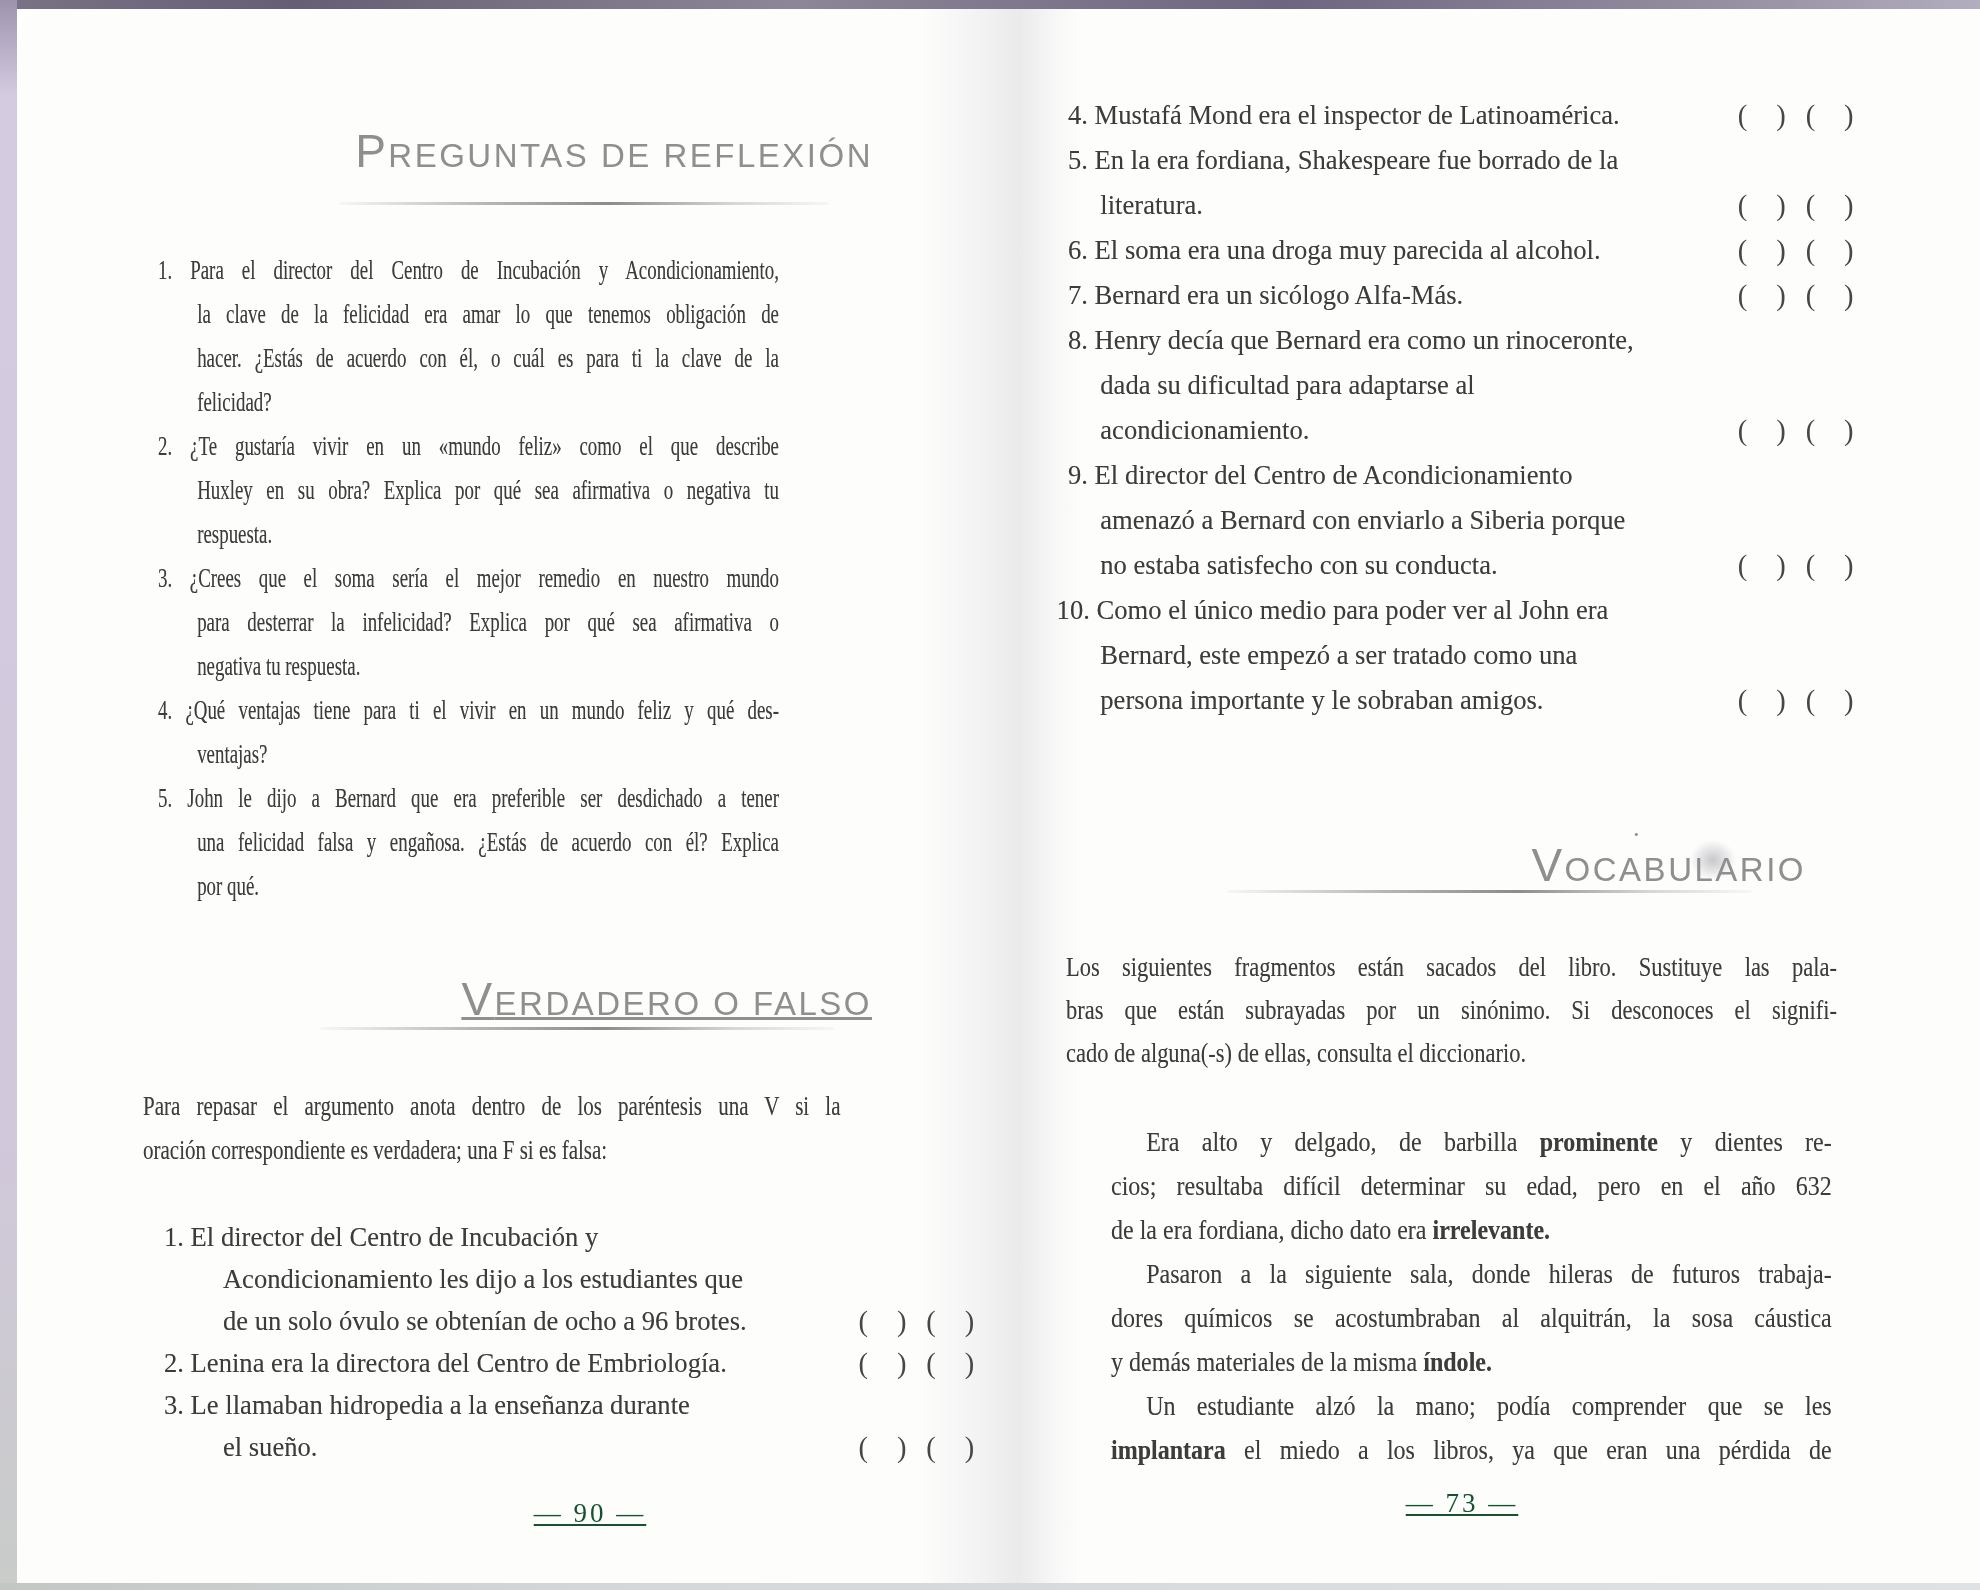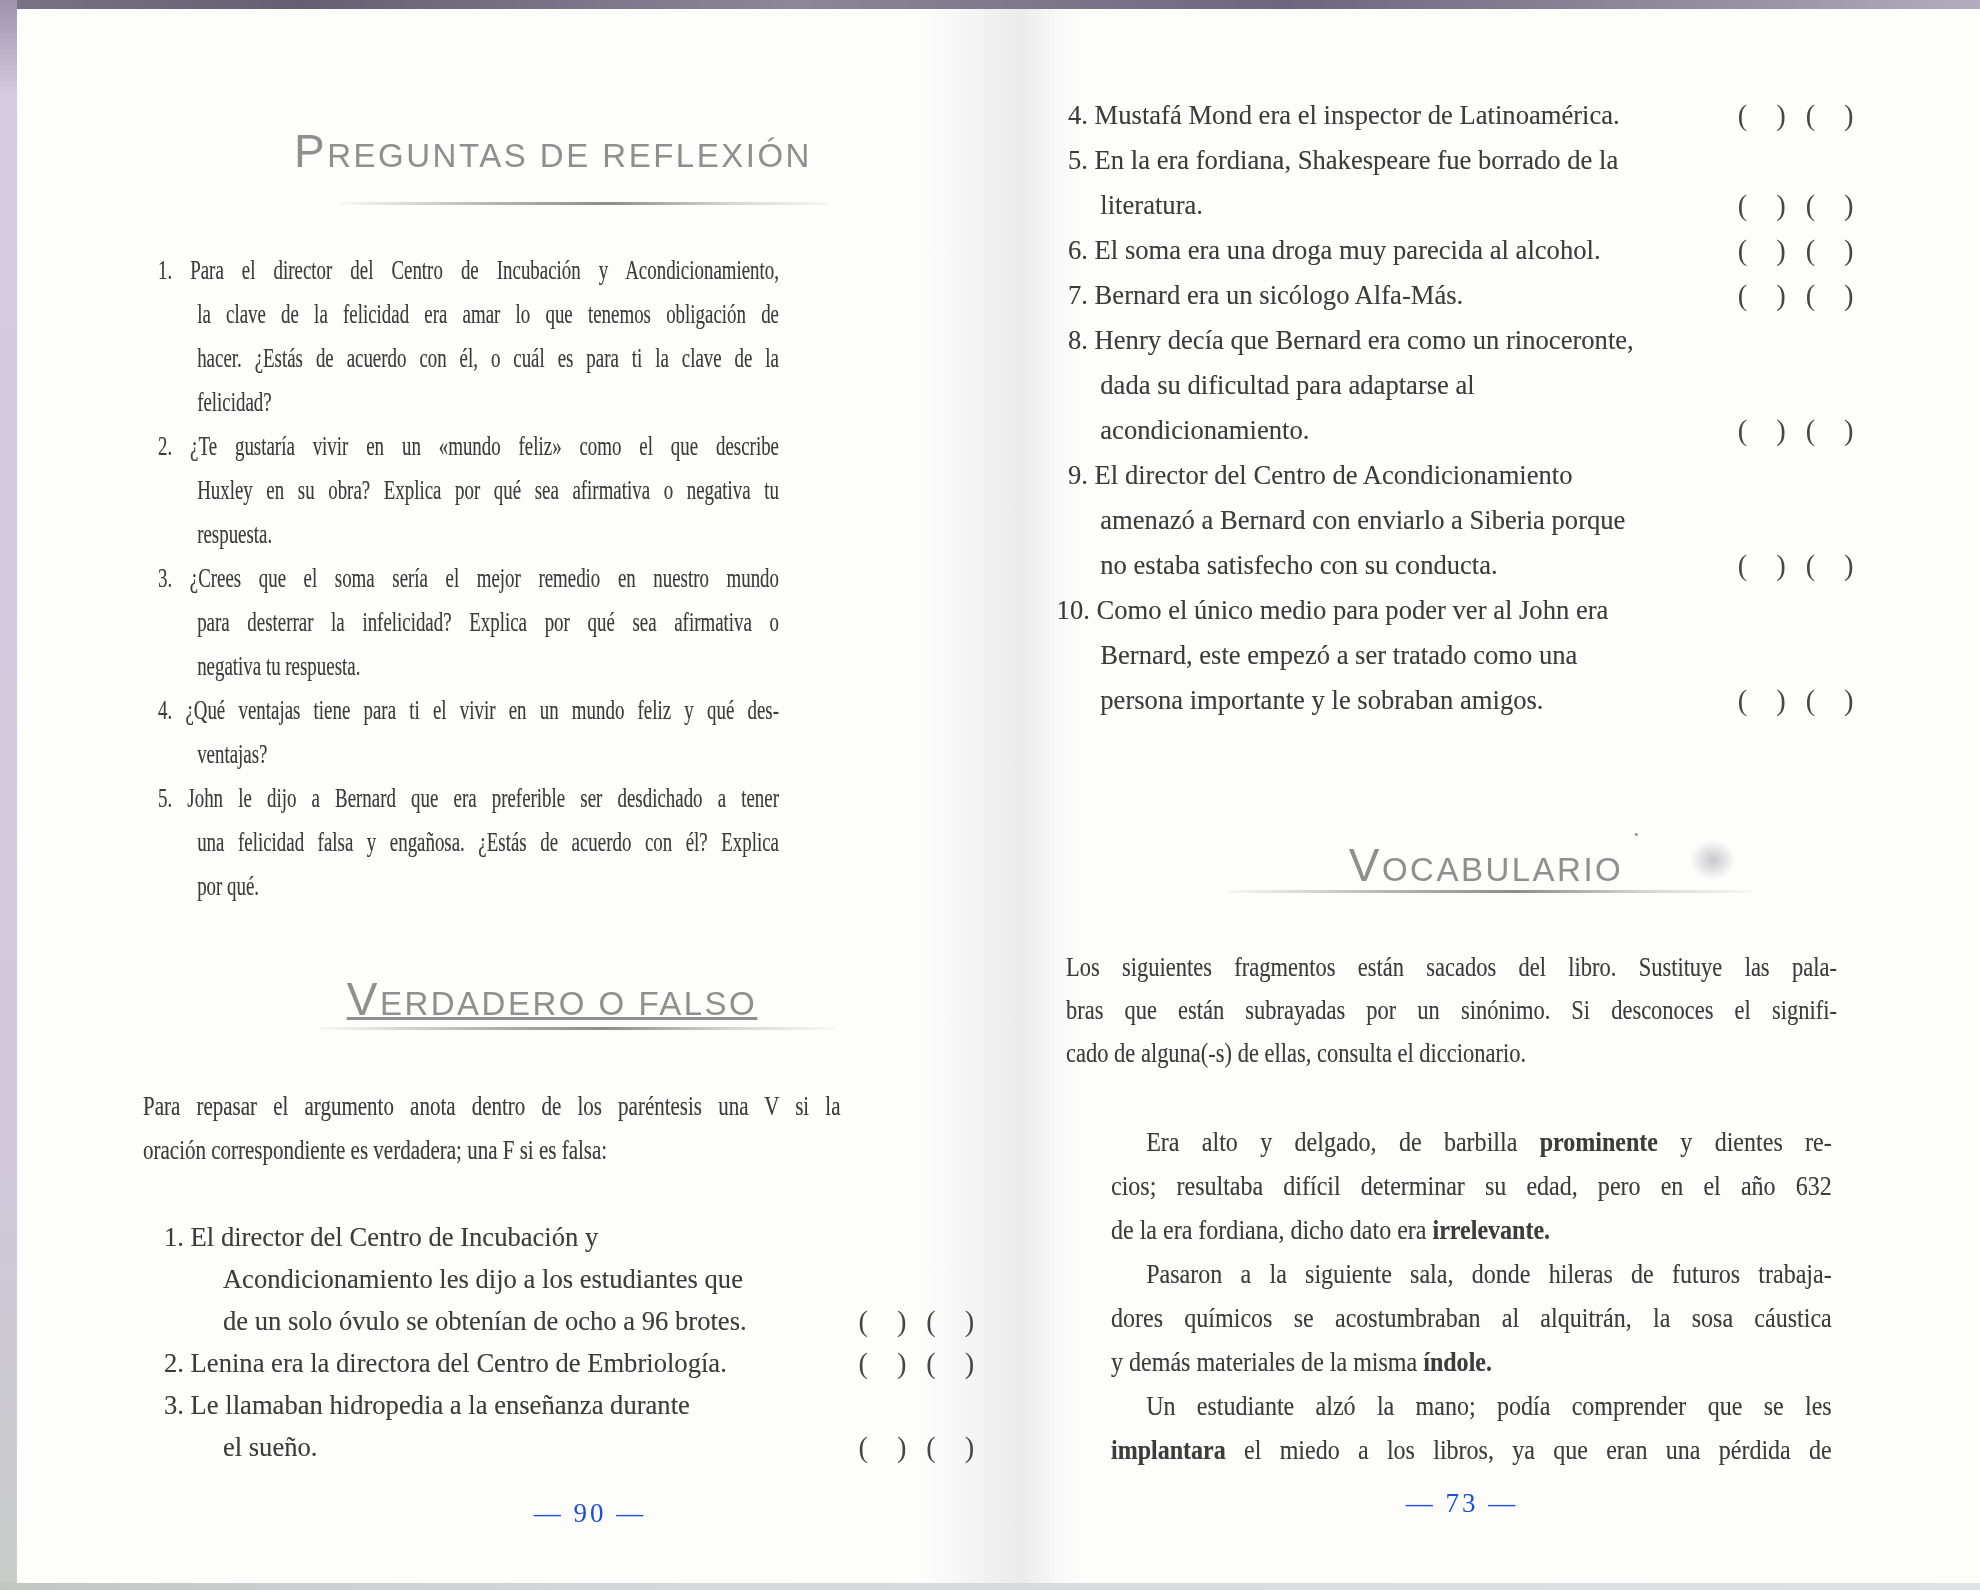--- a/index.html
+++ b/index.html
@@ -18,21 +18,21 @@
   .paper{position:absolute;left:17px;top:9px;right:0;bottom:7px;
     background:#fdfdfc;border-top-left-radius:30px;}
   .gutter{position:absolute;left:920px;width:160px;top:9px;bottom:7px;pointer-events:none;
     background:linear-gradient(to right,rgba(110,110,125,0),rgba(110,110,125,0.08) 40%,rgba(110,110,125,0.13) 62%,rgba(110,110,125,0.04) 85%,rgba(110,110,125,0));}
   .smudge{position:absolute;left:1690px;top:840px;width:46px;height:40px;
     background:radial-gradient(ellipse at center,rgba(120,118,130,0.40),rgba(120,118,130,0) 70%);
     filter:blur(1px);}
 
   .hdr{position:absolute;font-family:"Liberation Sans","DejaVu Sans",sans-serif;
     color:#8f8f8f;letter-spacing:2.5px;font-size:33px;line-height:52px;
-    text-align:center;font-weight:400;white-space:nowrap;}
+    text-align:right;font-weight:400;white-space:nowrap;}
   .hdr .ini{font-size:46px;}
   .hdr-mark{position:absolute;left:1632px;top:820px;font-size:26px;color:#8a8a8a;}
   .rule{position:absolute;height:3px;border-radius:2px;
     background:linear-gradient(to right,rgba(140,140,140,0.05),rgba(125,125,125,0.55) 30%,#8c8c8c 55%,rgba(140,140,140,0.35) 80%,rgba(140,140,140,0.05));}
 
   .col{position:absolute;transform-origin:0 0;}
   .ln{position:relative;white-space:nowrap;text-shadow:0 0 0.6px rgba(60,60,60,0.35);}
   .j{white-space:normal;text-align:justify;text-align-last:justify;}
   .b{font-weight:bold;}
   .pars{position:absolute;top:0;font-size:30px;letter-spacing:2px;color:#474747;text-shadow:none;}
@@ -62,21 +62,21 @@
   #tflistR .n10{margin-left:-12px;}
   #tflistR .pars{left:705px;}
 
   #vintro{left:1066px;top:945px;width:960px;transform:scaleX(0.803);font-size:28px;line-height:43px;}
   #vintro .ln{height:43px;}
 
   #excerpt{left:1111px;top:1120px;width:840px;transform:scaleX(0.858);font-size:28px;line-height:44px;}
   #excerpt .ln{height:44px;}
   #excerpt .ind{text-indent:41px;}
 
-  .pnum{position:absolute;font-size:27px;letter-spacing:3px;color:#1d4ed8;text-align:center;width:320px;white-space:nowrap;}
+  .pnum{position:absolute;font-size:27px;letter-spacing:3px;color:#14532d;text-align:center;width:320px;white-space:nowrap;text-decoration:underline;}
   #pnumL{left:430px;top:1498px;}
   #pnumR{left:1302px;top:1488px;}
 </style>
 </head>
 <body>
 
 <div>
   <div class="paper"></div>
   <div class="edge-top"></div>
   <div class="edge-left"></div>

